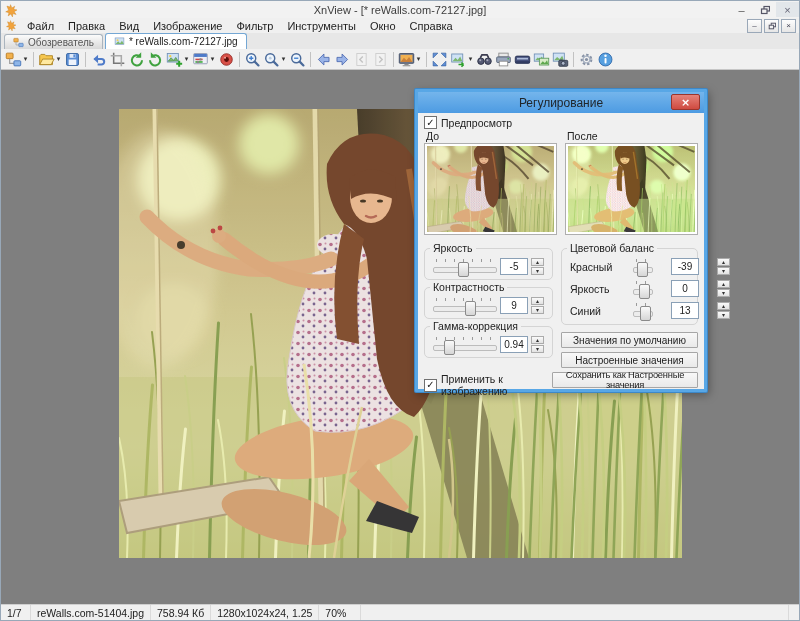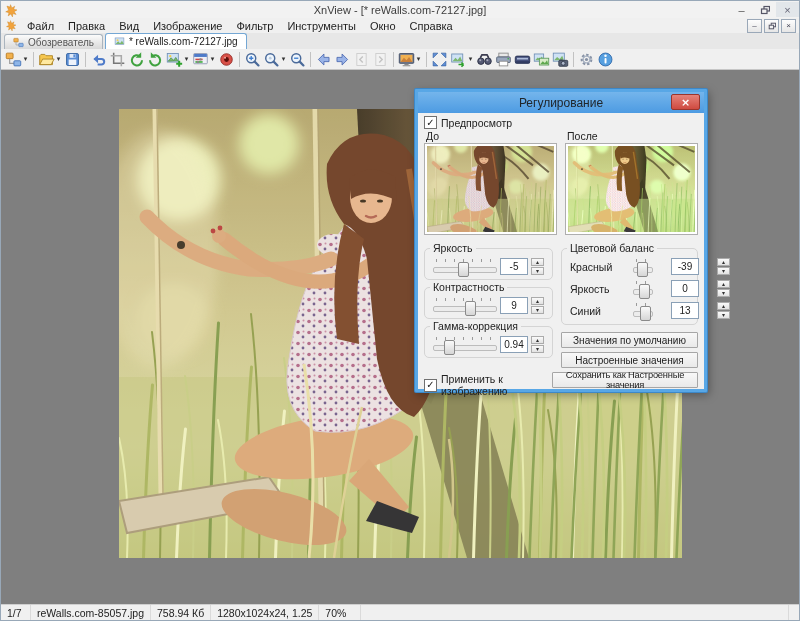--- a/index.html
+++ b/index.html
@@ -956,20 +956,20 @@
           </div>
         </div>
 
 
       </div>
     </div>
   </div>
 
   <div class="statusbar">
       <span class="status-seg" style="min-width: 30px;">1/7</span>
-      <span class="status-seg" style="min-width: 114px;">reWalls.com-85057.jpg</span>
+      <span class="status-seg" style="min-width: 114px;">reWalls.com-51404.jpg</span>
       <span class="status-seg" style="min-width: 60px;">758.94 Кб</span>
       <span class="status-seg" style="min-width: 108px;">1280x1024x24, 1.25</span>
       <span class="status-seg" style="min-width: 42px;">70%</span>
       <span class="status-fill"></span>
       <span class="status-endcap"></span>
     </div>
 </div>
 
 </body></html>

